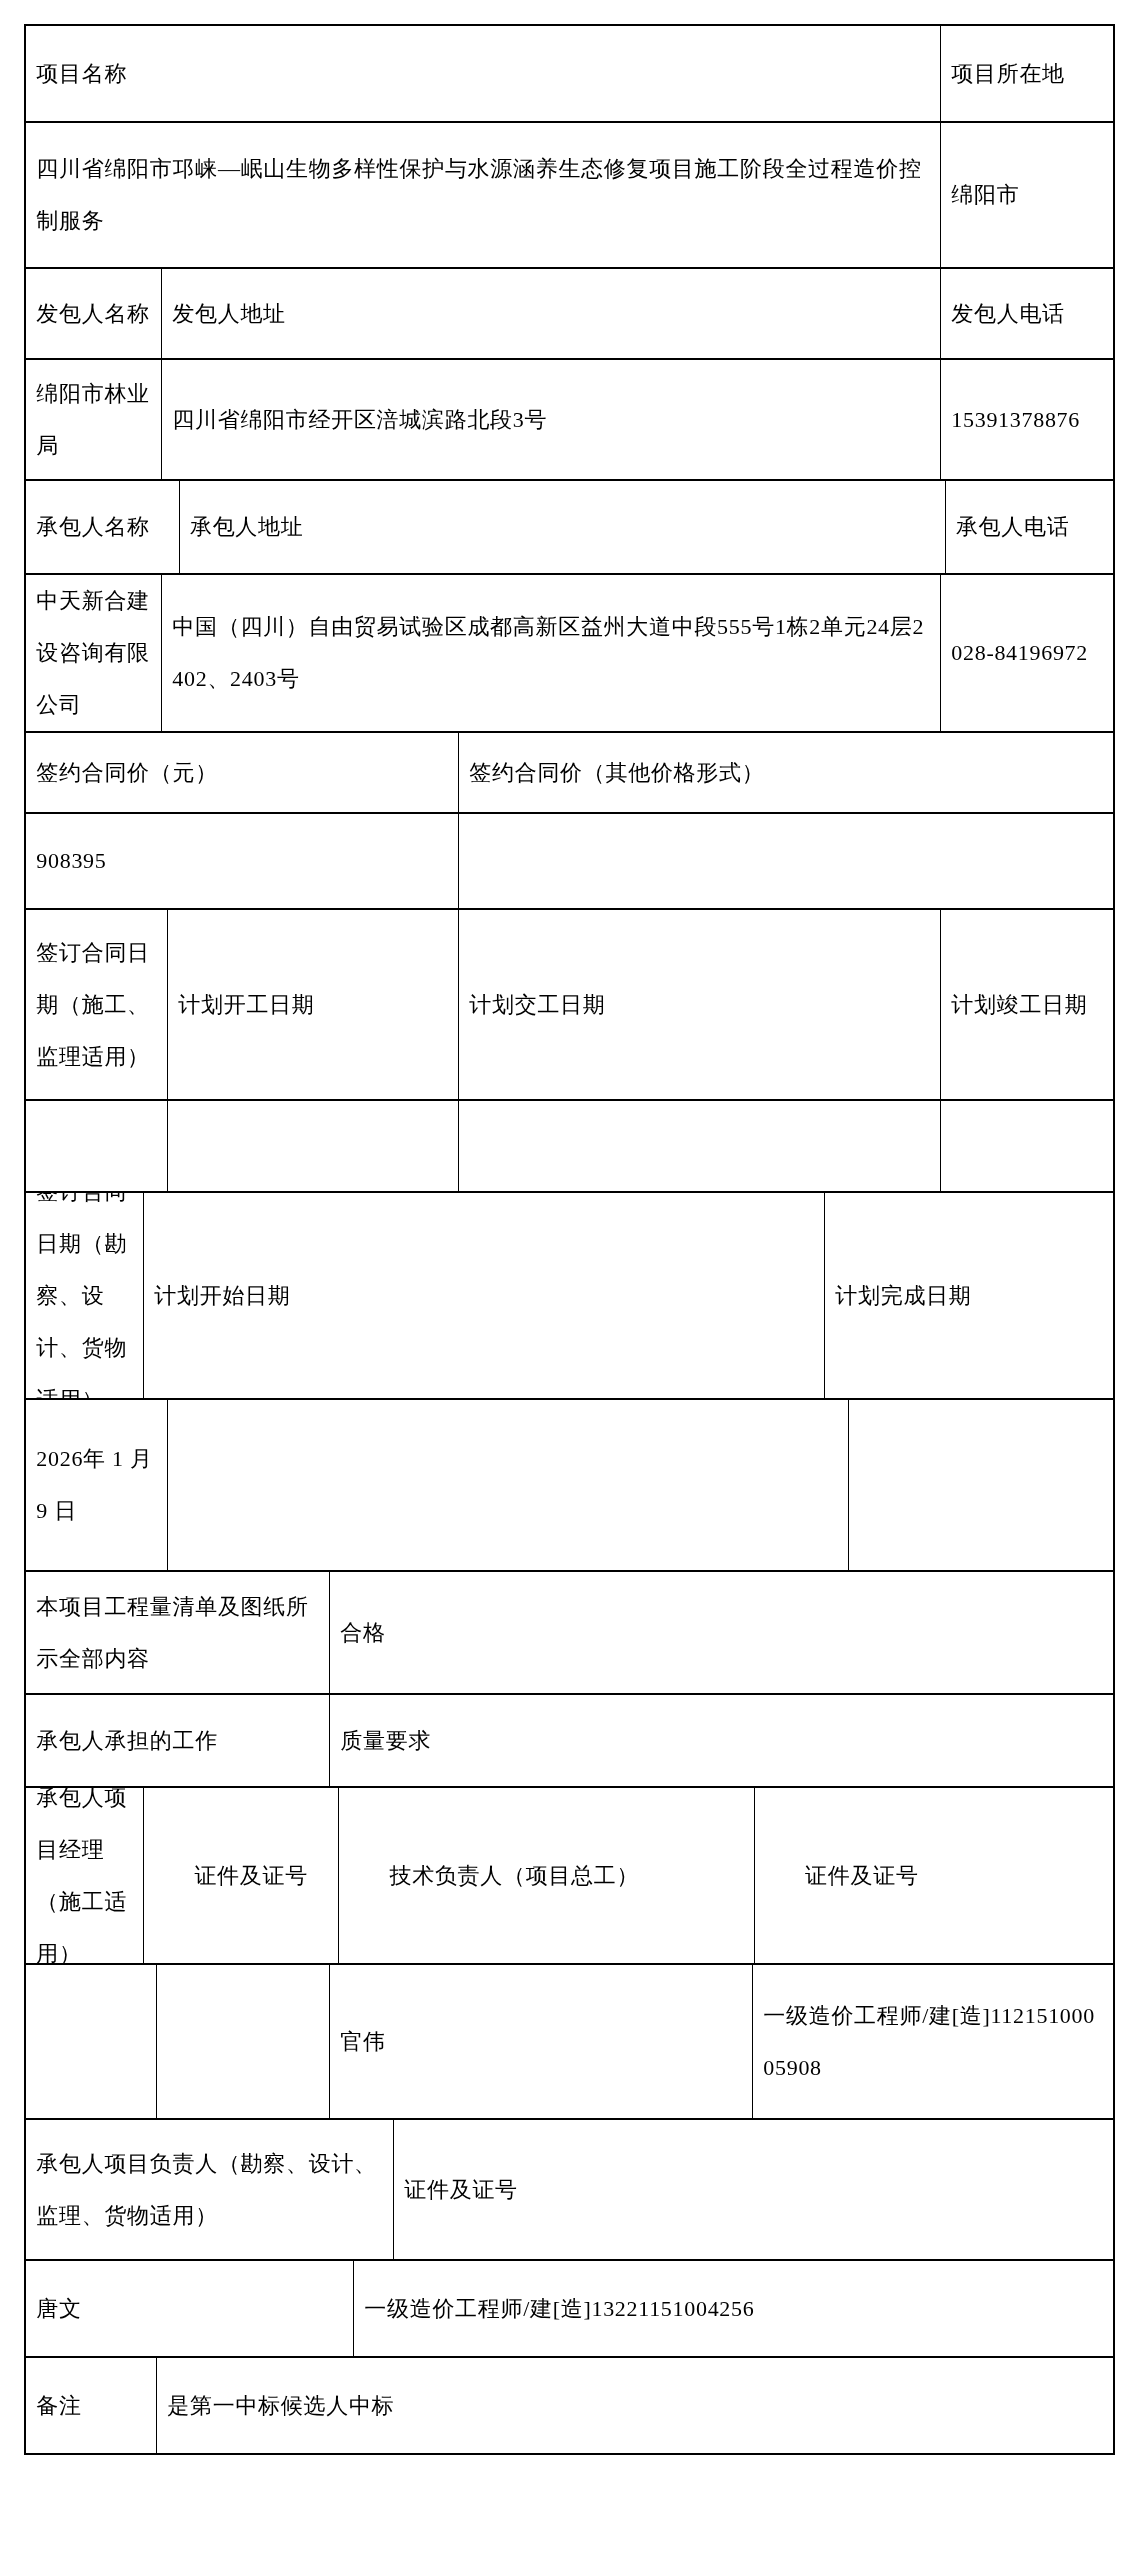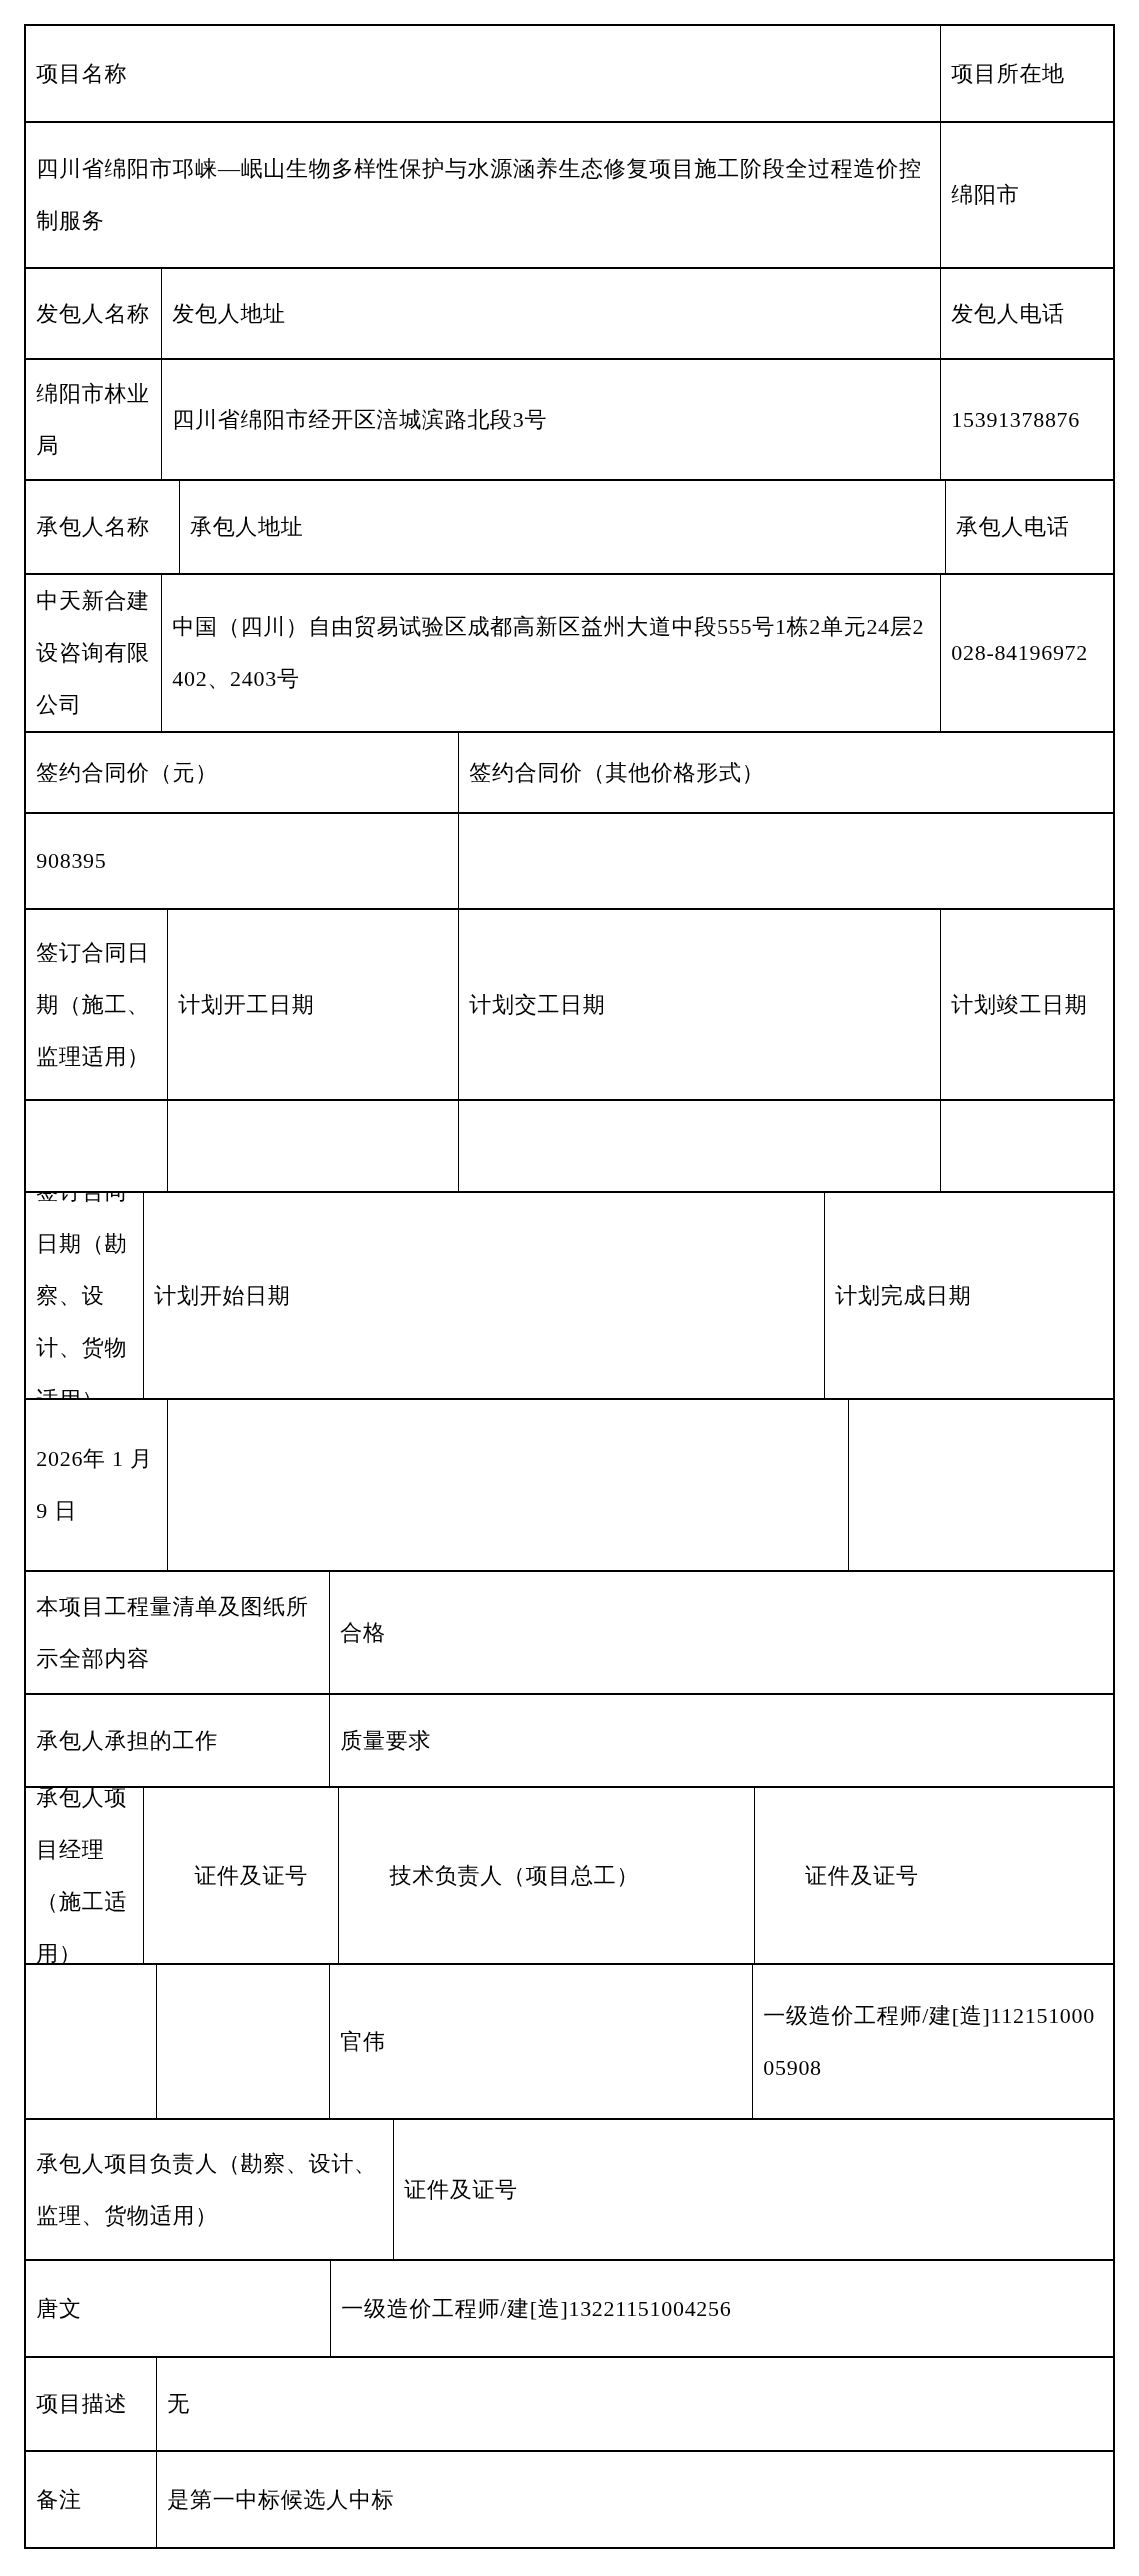--- a/index.html
+++ b/index.html
@@ -229,36 +229,28 @@
   <div class="tr" style="height:141px;">
     <div class="td" style="width:368px;">
         <span>承包人项目负责人（勘察、设计、监理、货物适用）</span>
       </div>
     <div class="td" style="width:717px;">
         <span>证件及证号</span>
       </div>
   </div>
 
   <div class="tr" style="height:97px;">
-    <div class="td" style="width:305px;">
+    <div class="td" style="width:328px;">
         <span>唐文</span>
       </div>
     <div class="td" style="width:717px;">
         <span>一级造价工程师/建[造]13221151004256</span>
       </div>
   </div>
 
-  <div class="tr" style="height:94px;">
-    <div class="td" style="width:131px;">
-        <span>项目描述</span>
-      </div>
-    <div class="td" style="width:954px;">
-        <span>无</span>
-      </div>
-  </div>
 
   <div class="tr" style="height:95px;">
     <div class="td" style="width:131px;">
         <span>备注</span>
       </div>
     <div class="td" style="width:954px;">
         <span>是第一中标候选人中标</span>
       </div>
   </div>
 

